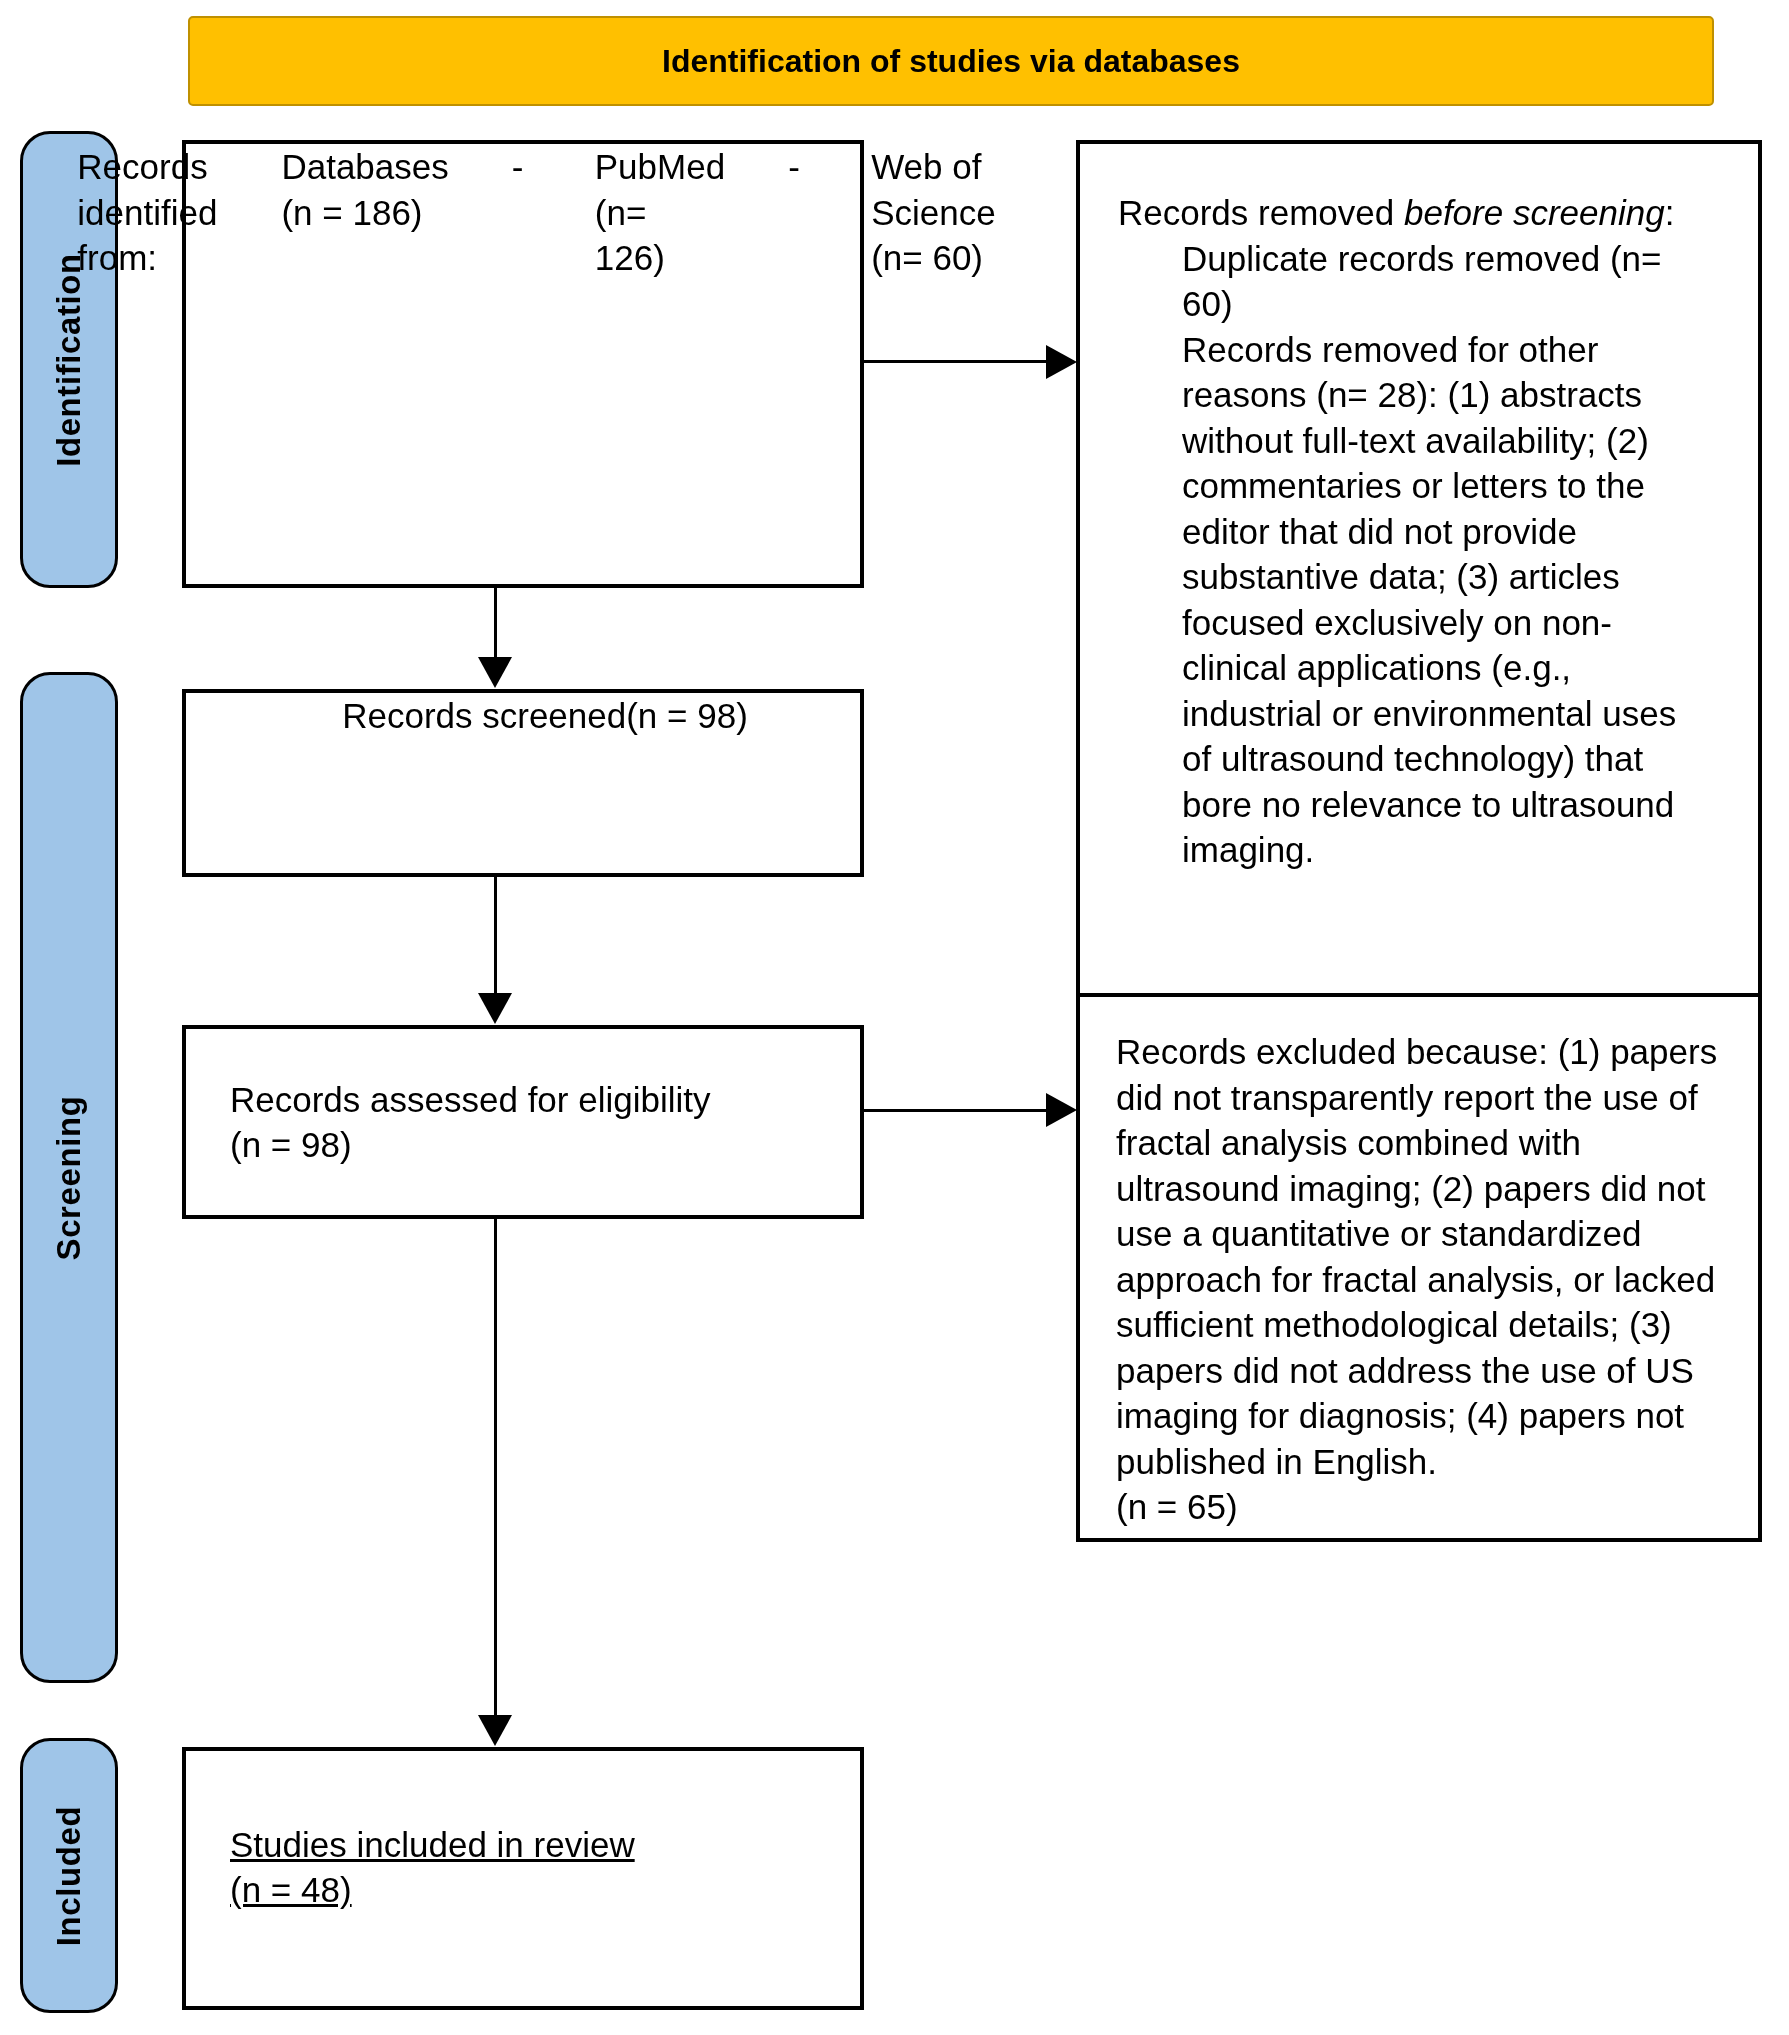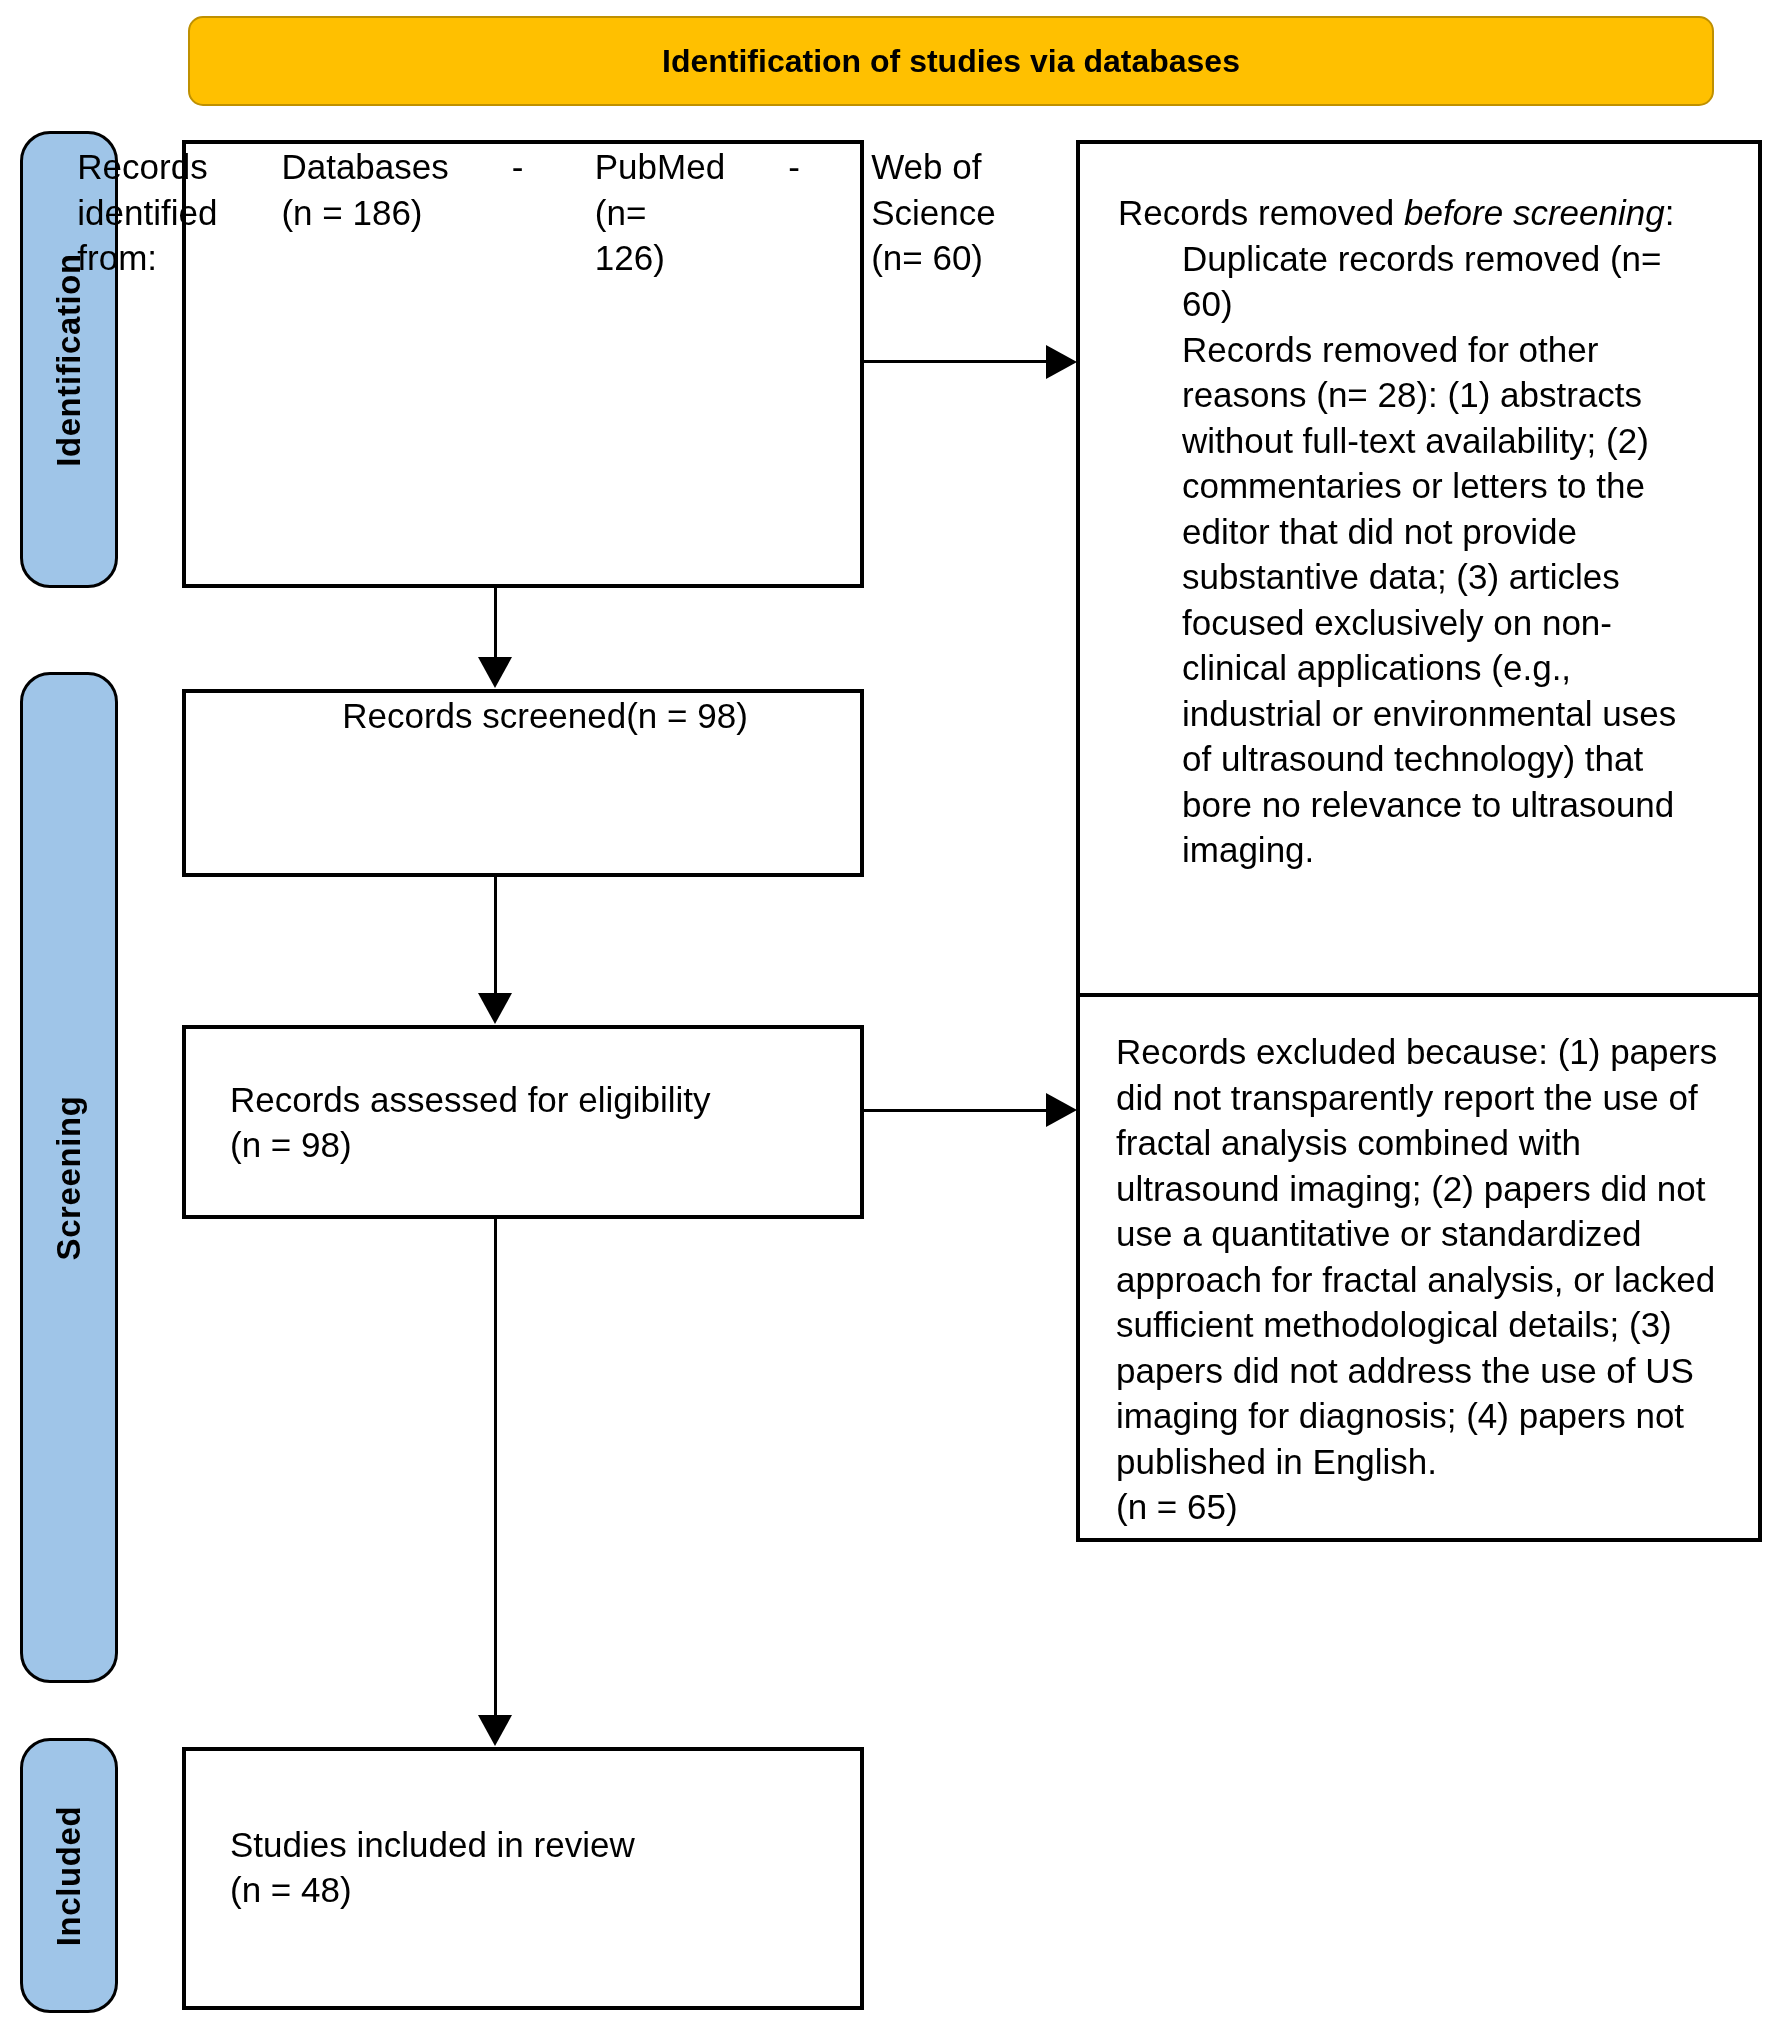--- a/index.html
+++ b/index.html
@@ -1,20 +1,20 @@
 <!DOCTYPE html>
 <html style="font-size:9px"><head>
 <meta charset="utf-8">
 <style>
   html,body{margin:0;padding:0;background:#fff;}
   .canvas{position:relative;width:1789px;height:2035px;background:#ffffff;
           font-family:"Liberation Sans",sans-serif;color:#000;}
 
   .banner{position:absolute;left:188px;top:16px;width:1526px;height:90px;
-          background:#FFC000;border:2.8px solid #BF9000;border-radius:15px;
+          background:#FFC000;border:2.8px solid #BF9000;border-radius:5px;
           display:flex;align-items:center;justify-content:center;
           font-weight:bold;font-size:32px;box-sizing:border-box;}
 
   .stage{position:absolute;left:20px;width:98px;background:#9FC5E8;
          border:3.4px solid #000;border-radius:30px;box-sizing:border-box;
          display:flex;align-items:center;justify-content:center;overflow:visible;}
   .stage span{transform:rotate(-90deg);white-space:nowrap;
               font-weight:bold;font-size:33px;letter-spacing:0.6px;}
   .stage-identification{top:131px;height:457px;}
   .stage-screening{top:672px;height:1011px;}
@@ -37,21 +37,21 @@
   .box-screened{left:182px;top:689px;width:682px;height:188px;
         display:flex;flex-direction:row;justify-content:center;padding-left:44px;}
   .box-assessed{left:182px;top:1025px;width:682px;height:194px;
         display:flex;flex-direction:column;justify-content:center;padding-left:44px;}
 
   .box-excluded{left:1076px;top:993px;width:686px;height:549px;
         padding:32px 40px 17px 36px;}
 
   .box-included-review{left:182px;top:1747px;width:682px;height:263px;
         display:flex;flex-direction:column;justify-content:center;
-        padding:0 17px 23px 44px;}
+        padding:0 17px 23px 44px;text-decoration:underline;}
 
   .hline{position:absolute;background:#000;height:3.4px;}
   .vline{position:absolute;background:#000;width:3.4px;}
   .ah-right{position:absolute;width:0;height:0;
             border-top:17px solid transparent;border-bottom:17px solid transparent;
             border-left:31px solid #000;}
   .ah-down{position:absolute;width:0;height:0;
            border-left:17px solid transparent;border-right:17px solid transparent;
            border-top:31px solid #000;}
   .italic{font-style:italic;}

